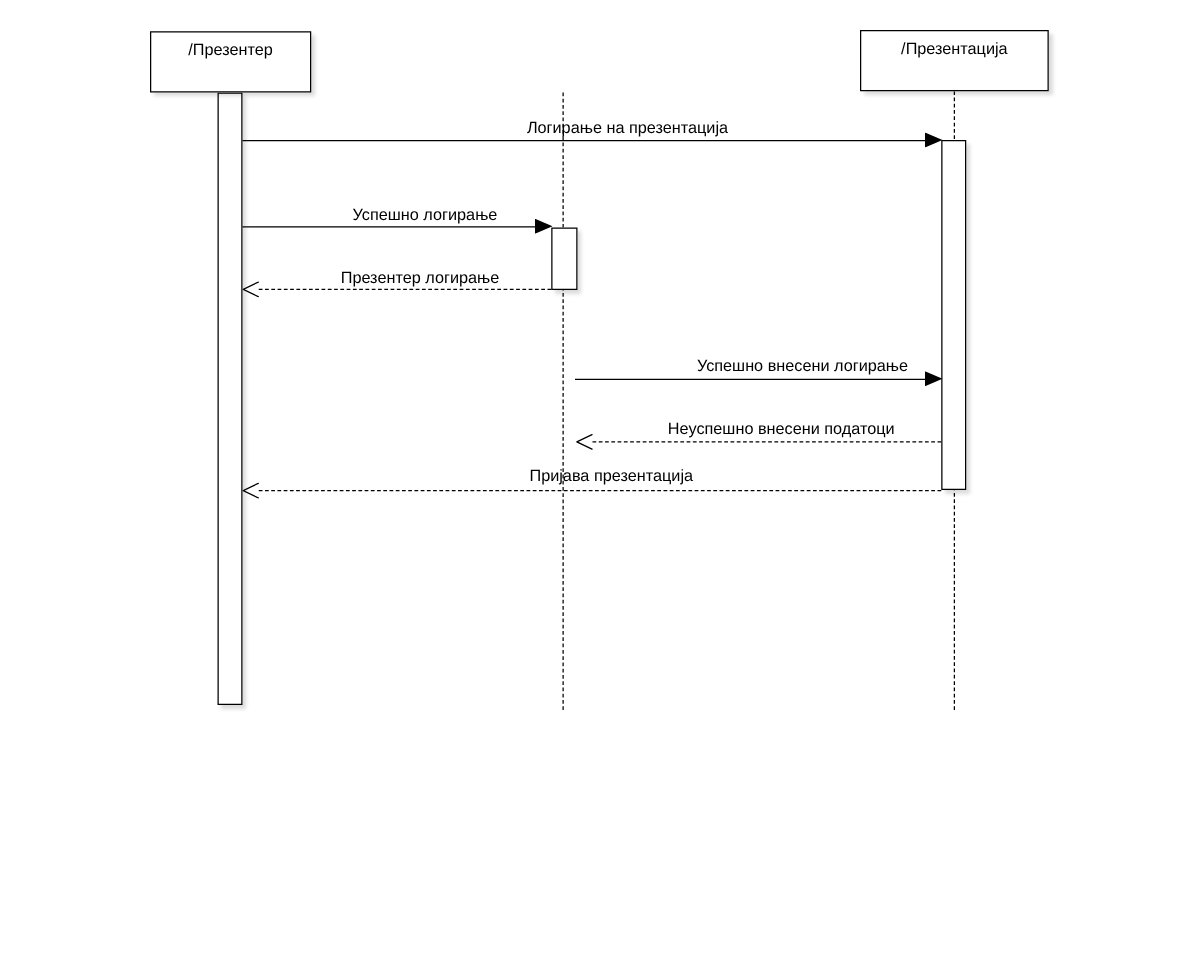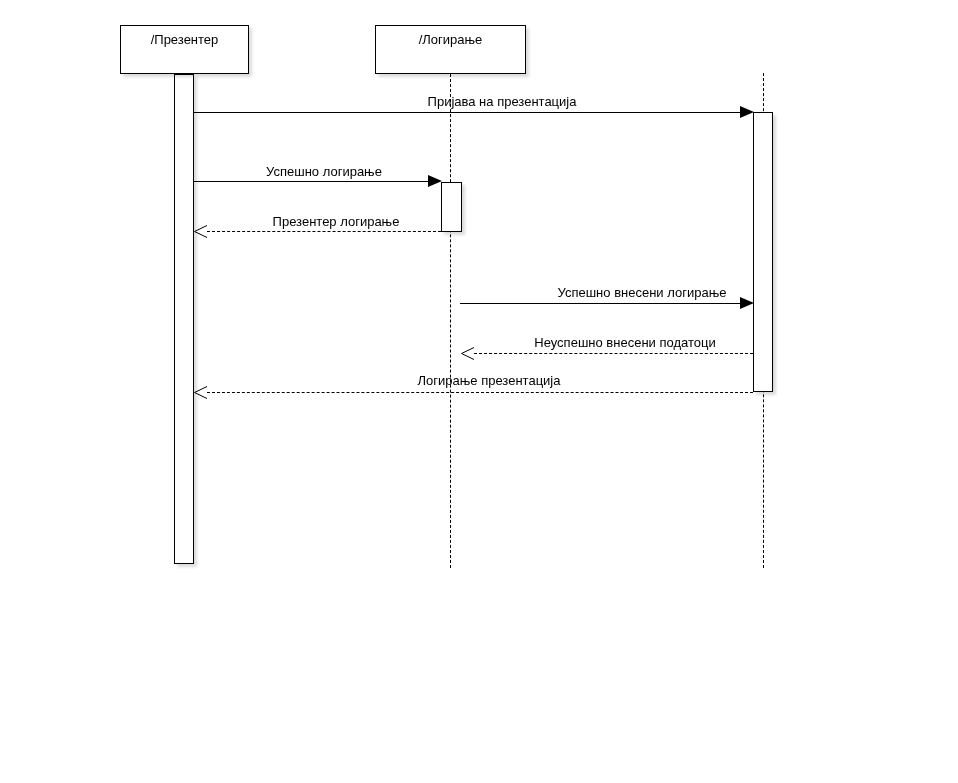--- a/index.html
+++ b/index.html
@@ -80,50 +80,50 @@
   .arr-6 { left: 194px; top: 386px; }
   
   .msg-label {
     position: absolute;
     transform: translateX(-50%);
     white-space: nowrap;
     z-index: 6;
     line-height: 14px;
   }
   .lbl-1 { left: 502px; top: 95px; }
-  .lbl-2 { left: 324px; top: 165px; }
+  .lbl-2 { left: 340px; top: 165px; }
   .lbl-3 { left: 336px; top: 215px; }
   .lbl-4 { left: 642px; top: 286px; }
   .lbl-5 { left: 625px; top: 336px; }
   .lbl-6 { left: 489px; top: 374px; }
 </style>
 </head>
 <body>
 
 <div id="canvas">
 
   <div class="actor-box actor-1">
     <span>/Презентер</span>
   </div>
-  <div class="actor-box actor-2">
-    <span>/Логирање</span>
+  <div class="actor-box actor-3">
+    <span>/Презентација</span>
   </div>
 
   <div class="lifeline life-2"></div>
   <div class="lifeline life-3"></div>
 
   <div class="activation act-1"></div>
   <div class="activation act-2"></div>
   <div class="activation act-3"></div>
 
   <div class="msg-line line-1"></div>
   <svg class="arrow arr-1" width="14" height="12" viewBox="0 0 14 12">
       <polygon points="0,0 14,6 0,12" fill="#000000"></polygon>
     </svg>
-  <div class="msg-label lbl-1">Пријава на презентација</div>
+  <div class="msg-label lbl-1">Логирање на презентација</div>
 
   <div class="msg-line line-2"></div>
   <svg class="arrow arr-2" width="14" height="12" viewBox="0 0 14 12">
       <polygon points="0,0 14,6 0,12" fill="#000000"></polygon>
     </svg>
   <div class="msg-label lbl-2">Успешно логирање</div>
 
   <div class="msg-line dashed line-3"></div>
   <svg class="arrow arr-3" width="14" height="13" viewBox="0 0 14 13">
       <polyline points="13,0.5 0.5,6.5 13,12.5" fill="none" stroke="#000000" stroke-width="1"></polyline>
@@ -139,15 +139,15 @@
   <div class="msg-line dashed line-5"></div>
   <svg class="arrow arr-5" width="14" height="13" viewBox="0 0 14 13">
       <polyline points="13,0.5 0.5,6.5 13,12.5" fill="none" stroke="#000000" stroke-width="1"></polyline>
     </svg>
   <div class="msg-label lbl-5">Неуспешно внесени податоци</div>
 
   <div class="msg-line dashed line-6"></div>
   <svg class="arrow arr-6" width="14" height="13" viewBox="0 0 14 13">
       <polyline points="13,0.5 0.5,6.5 13,12.5" fill="none" stroke="#000000" stroke-width="1"></polyline>
     </svg>
-  <div class="msg-label lbl-6">Логирање презентација</div>
+  <div class="msg-label lbl-6">Пријава презентација</div>
 
 </div>
 
 </body></html>

